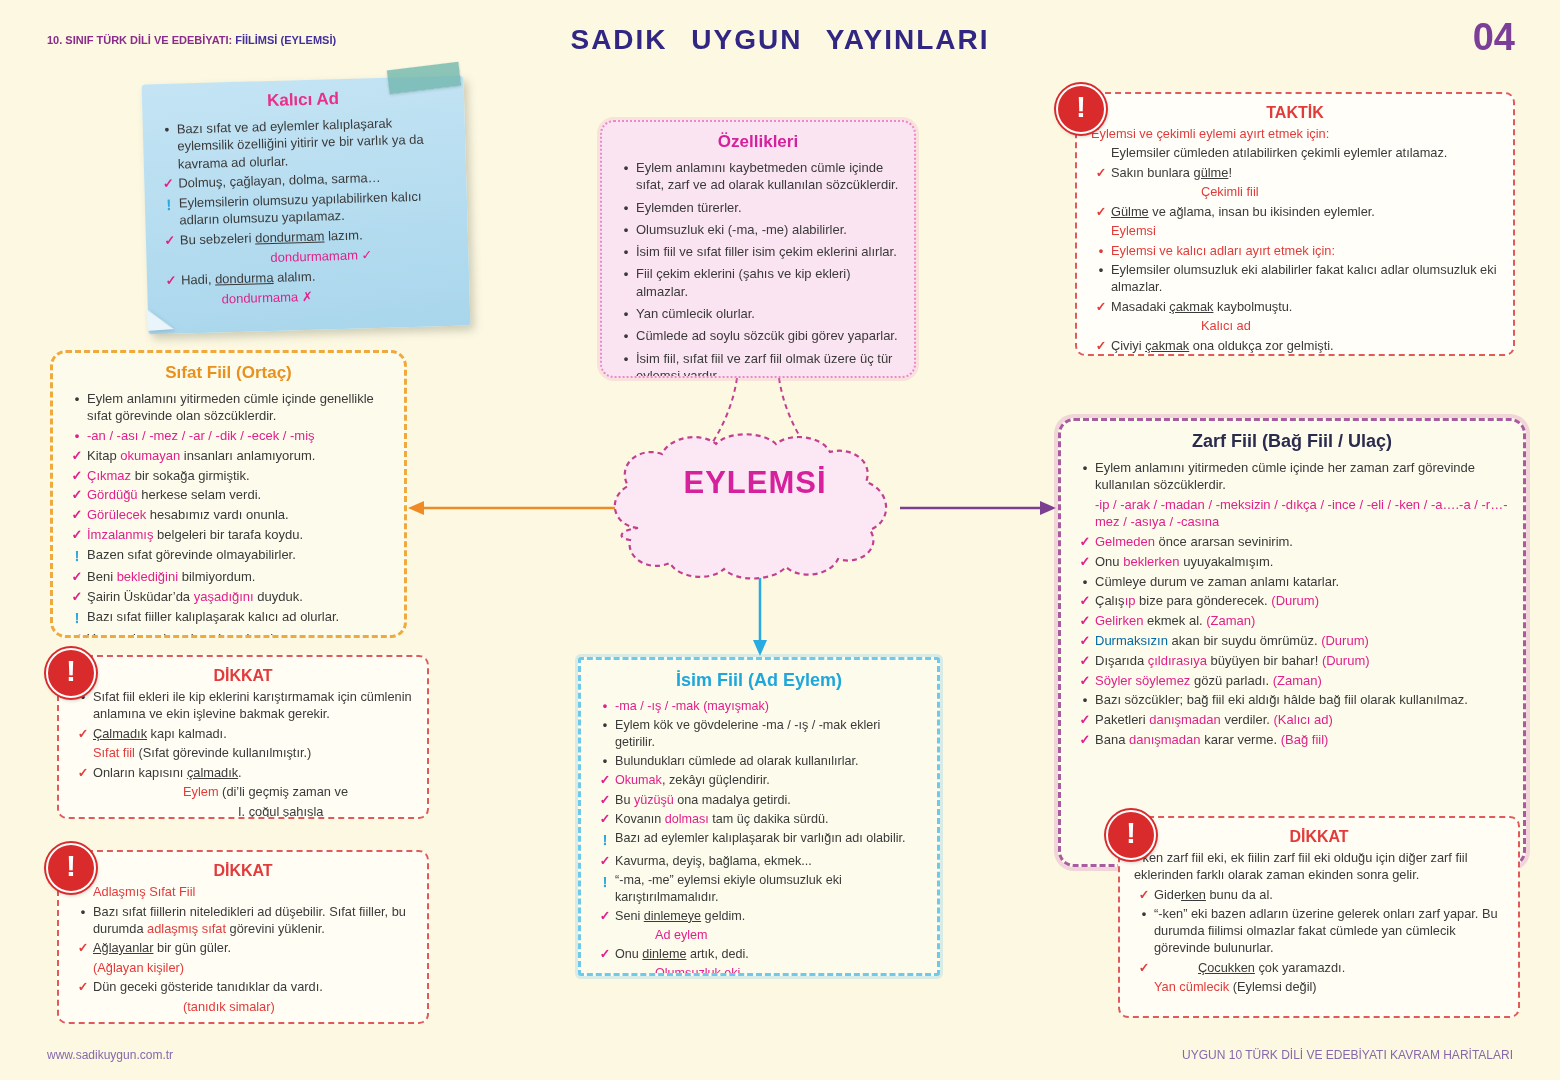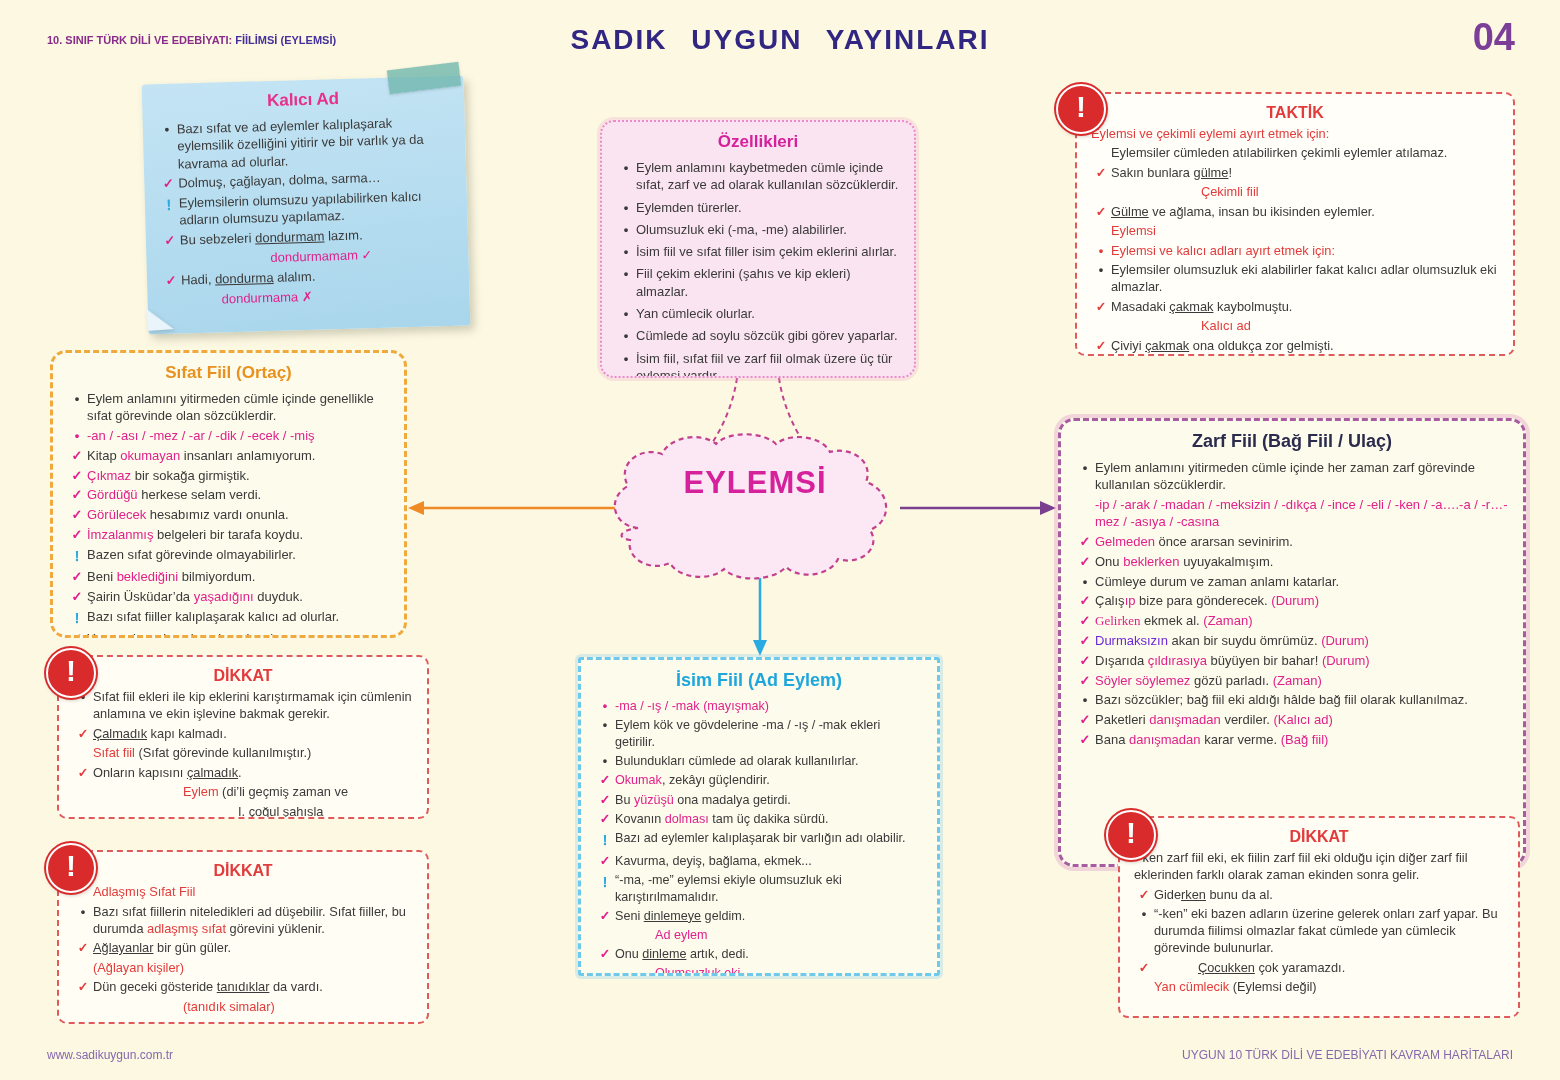--- a/index.html
+++ b/index.html
@@ -285,25 +285,25 @@
       <div class="li">
         <span class="mk" style="color: rgb(58, 58, 58);">•</span>
         <span class="tx"><span>Cümleye durum ve zaman anlamı katarlar.</span></span>
       </div>
       <div class="li">
         <span class="mk" style="color: rgb(224, 33, 138);">✓</span>
         <span class="tx"><span>Çalış</span><span style="color: rgb(224, 33, 138);">ıp</span><span> bize para gönderecek. </span><span style="color: rgb(224, 33, 138);">(Durum)</span></span>
       </div>
       <div class="li">
         <span class="mk" style="color: rgb(224, 33, 138);">✓</span>
-        <span class="tx"><span style="color: rgb(224, 33, 138); font-family: Liberation Serif, serif;">Gelirken</span><span> ekmek al. </span><span style="color: rgb(224, 33, 138);">(Zaman)</span></span>
-      </div>
-      <div class="li">
-        <span class="mk" style="color: rgb(224, 33, 138);">✓</span>
-        <span class="tx"><span style="color: #6d28d9;">Durmaksızın</span><span> akan bir suydu ömrümüz. </span><span style="color: rgb(224, 33, 138);">(Durum)</span></span>
+        <span class="tx"><span style="color: rgb(224, 33, 138);">Gelirken</span><span> ekmek al. </span><span style="color: rgb(224, 33, 138);">(Zaman)</span></span>
+      </div>
+      <div class="li">
+        <span class="mk" style="color: rgb(224, 33, 138);">✓</span>
+        <span class="tx"><span style="color: #0369a1;">Durmaksızın</span><span> akan bir suydu ömrümüz. </span><span style="color: rgb(224, 33, 138);">(Durum)</span></span>
       </div>
       <div class="li">
         <span class="mk" style="color: rgb(224, 33, 138);">✓</span>
         <span class="tx"><span>Dışarıda </span><span style="color: rgb(224, 33, 138);">çıldırasıya</span><span> büyüyen bir bahar! </span><span style="color: rgb(224, 33, 138);">(Durum)</span></span>
       </div>
       <div class="li">
         <span class="mk" style="color: rgb(224, 33, 138);">✓</span>
         <span class="tx"><span style="color: rgb(224, 33, 138);">Söyler söylemez</span><span> gözü parladı. </span><span style="color: rgb(224, 33, 138);">(Zaman)</span></span>
       </div>
       <div class="li">
@@ -421,21 +421,21 @@
       </div>
       <div class="li">
         <span class="mk" style="color: rgb(226, 59, 59);">✓</span>
         <span class="tx"><span style="text-decoration: underline;">Ağlayanlar</span><span> bir gün güler.</span></span>
       </div>
       <div class="li i1">
         <span class="tx"><span style="color: rgb(226, 59, 59);">(Ağlayan kişiler)</span></span>
       </div>
       <div class="li">
         <span class="mk" style="color: rgb(226, 59, 59);">✓</span>
-        <span class="tx"><span>Dün geceki gösteride </span><span style="text-decoration: underline;">tanıdıklar</span><span> da vardı.</span></span>
+        <span class="tx"><span>Dün geceki gösteride </span><span style="">tanıdıklar</span><span> da vardı.</span></span>
       </div>
       <div class="li i3">
         <span class="tx"><span style="color: rgb(226, 59, 59);">(tanıdık simalar)</span></span>
       </div>
     </div>
 </div>
 <div class="warn w-d2">!</div>
 
 <div class="box dikkat d3">
   <div class="box-title">DİKKAT</div>

